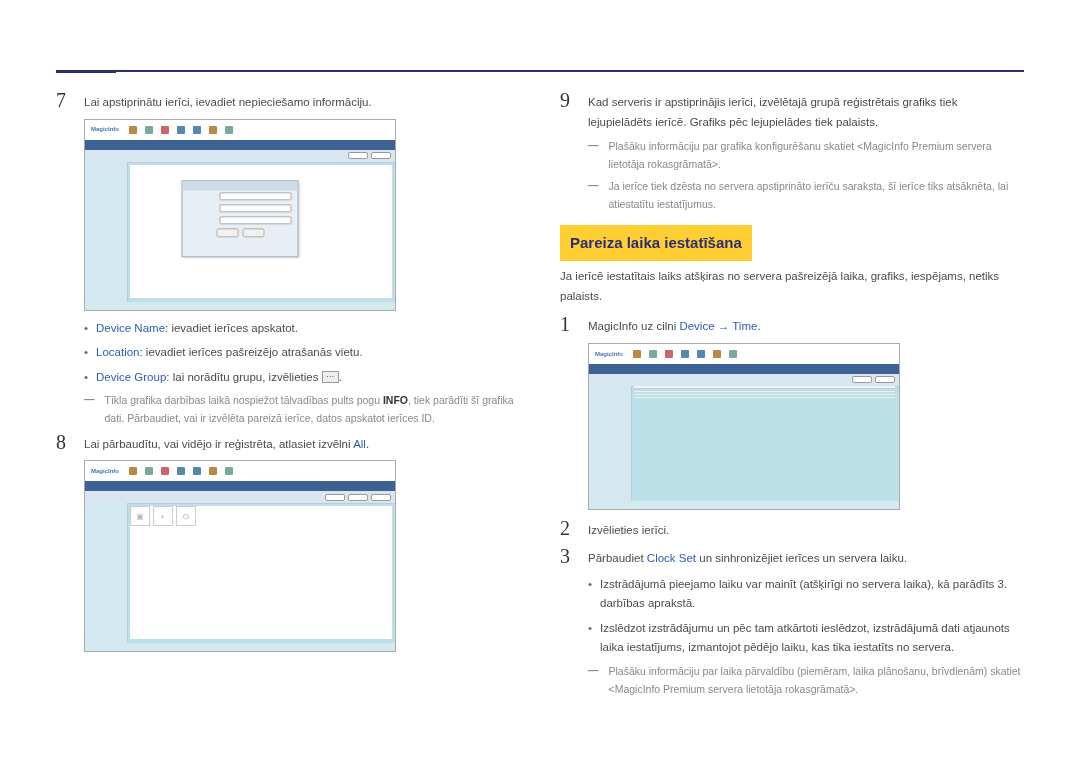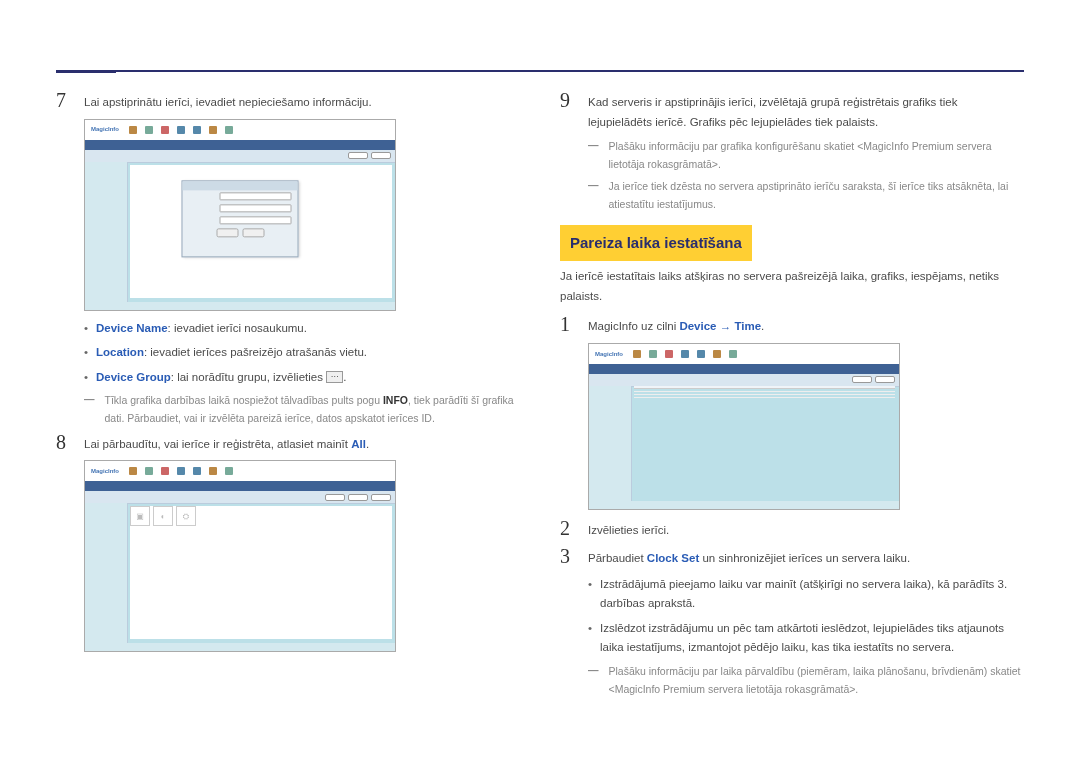--- a/index.html
+++ b/index.html
@@ -149,21 +149,21 @@
     position:absolute; left:45px; right:4px; top:42px;
     font-size:4px;
   }
   .rg-head { display:flex; background:#f0f4f8; border-bottom:0.5px solid #ccc; padding:1px 2px;}
   .rg-row { display:flex; border-bottom:0.5px solid #eee; padding:1px 2px;}
   .rg-c { flex:1; color:#777; }
   .ss-status { position:absolute; bottom:0; left:0; right:0; height:8px; background:#d4e9ef;}
   .bullets { margin: 6px 0 4px 28px; padding: 0; }
   .bullets li { list-style: none; padding-left: 12px; position: relative; margin-bottom: 5px; }
   .bullets li:before { content:"•"; position:absolute; left:0; top:0; color:#666; }
-  .strong-blue { color: #2a5cb5; font-weight: bold; }
+  .strong-blue { color: #2a5cb5; font-weight: normal; }
   .bold { font-weight: bold; color:#333; }
   .ellipsis-btn {
     display: inline-block;
     width: 15px; height: 10px;
     border: 1px solid #999;
     background: #efefef;
     vertical-align: middle;
     position:relative;
     top:-1px;
     text-align:center;
@@ -243,41 +243,41 @@
           <div class="dlg-btns">
               <div class="dlg-btn"></div>
               <div class="dlg-btn"></div>
             </div>
         </div>
         <div class="ss-status"></div>
       </div>
 
       <ul class="bullets">
         <li>
-          <span class="strong-blue">Device Name</span><span>: ievadiet ierīci nosaukumu.</span>
+          <span class="strong-blue">Device Name</span><span>: ievadiet ierīces apskatot.</span>
         </li>
         <li>
           <span class="strong-blue">Location</span><span>: ievadiet ierīces pašreizējo atrašanās vietu.</span>
         </li>
         <li>
           <span class="strong-blue">Device Group</span><span>: lai norādītu grupu, izvēlieties </span><span class="ellipsis-btn">⋯</span><span>.</span>
         </li>
       </ul>
 
       <div class="dashnote">
         <div class="dash">―</div>
         <div>
           <span>Tīkla grafika darbības laikā nospiežot tālvadības pults pogu </span><span class="bold">INFO</span><span>, tiek parādīti šī grafika dati. Pārbaudiet, vai ir izvēlēta pareizā ierīce, datos apskatot ierīces ID.</span>
         </div>
       </div>
 
       <div class="numline">
         <div class="num">8</div>
         <div class="ntext">
-          <span>Lai pārbaudītu, vai ierīce ir reģistrēta, atlasiet mainīt </span><span class="strong-blue">All</span><span>.</span>
+          <span>Lai pārbaudītu, vai vidējo ir reģistrēta, atlasiet izvēlni </span><span class="strong-blue">All</span><span>.</span>
         </div>
       </div>
 
       <div class="screenshot" style="margin-left:28px;">
         <div class="ss-topbar">
           <span class="ss-logo">MagicInfo</span>
           <div class="ss-icons">
             <div class="ss-ic b"></div>
             <div class="ss-ic c"></div>
             <div class="ss-ic e"></div>
@@ -389,21 +389,21 @@
 
       <div class="numline">
         <div class="num">3</div>
         <div class="ntext">
           <span>Pārbaudiet </span><span class="strong-blue">Clock Set</span><span> un sinhronizējiet ierīces un servera laiku.</span>
         </div>
       </div>
 
       <ul class="bullets">
         <li>Izstrādājumā pieejamo laiku var mainīt (atšķirīgi no servera laika), kā parādīts 3. darbības aprakstā.</li>
-        <li>Izslēdzot izstrādājumu un pēc tam atkārtoti ieslēdzot, lejupielādes tiks atjaunots laika iestatījums, izmantojot pēdējo laiku, kas tika iestatīts no servera.</li>
+        <li>Izslēdzot izstrādājumu un pēc tam atkārtoti ieslēdzot, izstrādājumā dati atjaunots laika iestatījums, izmantojot pēdējo laiku, kas tika iestatīts no servera.</li>
       </ul>
 
       <div class="dashnote">
         <div class="dash">―</div>
         <div>Plašāku informāciju par laika pārvaldību (piemēram, laika plānošanu, brīvdienām) skatiet &lt;MagicInfo Premium servera lietotāja rokasgrāmatā&gt;.</div>
       </div>
 
     </div>
   </div>
 </div>

